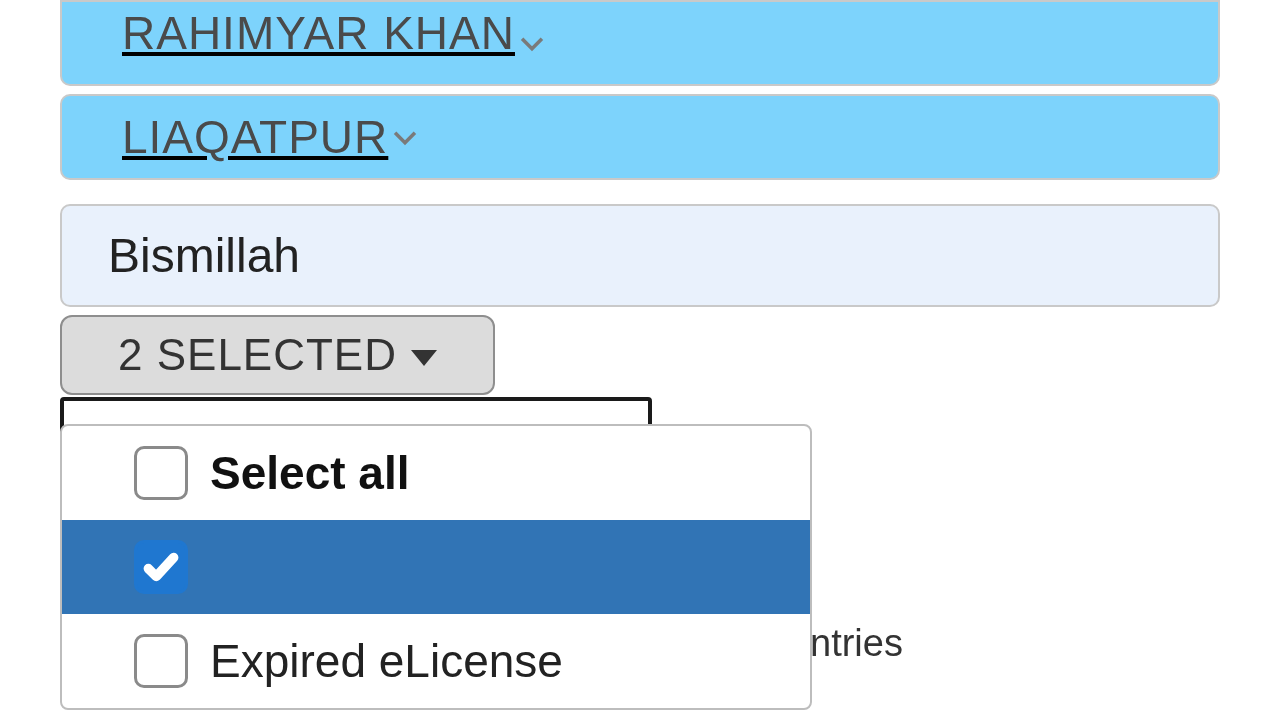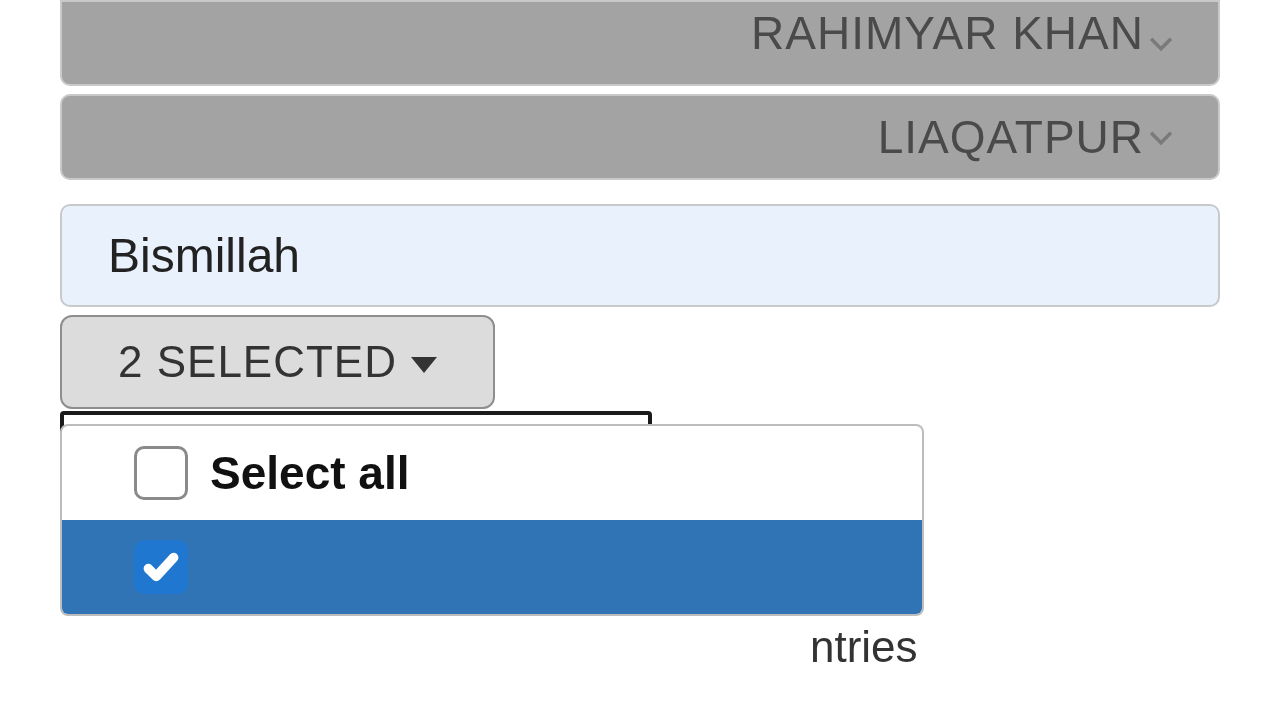--- a/index.html
+++ b/index.html
@@ -5,22 +5,23 @@
   * { box-sizing: border-box; margin: 0; padding: 0; }
   html, body { width: 1280px; height: 720px; font-family: "Segoe UI", "Helvetica Neue", Arial, sans-serif; background: #fff; }
   .wrap { padding: 0 60px; }
   .select-box {
     border: 2px solid #c9c9c9;
     border-radius: 10px;
     margin-top: 8px;
     padding: 14px 40px 14px 60px;
     display: flex;
     align-items: center;
-    justify-content: flex-end;
-    background: #a3a3a3;
+    justify-content: flex-start;
+    background: #7dd3fc;
+    text-decoration: underline;
   }
   .select-box.first { margin-top: 0; border-top-left-radius: 0; border-top-right-radius: 0; }
   .select-box .label {
     font-size: 46px;
     color: #4a4a4a;
     letter-spacing: 1px;
   }
   .select-box.first .label { position: relative; top: -10px; }
   .chevron {
     width: 34px; height: 34px;
@@ -36,21 +37,21 @@
   }
   .textfield .value {
     font-size: 48px;
     color: #222;
   }
   .combo-btn {
     display: inline-flex;
     align-items: center;
     justify-content: center;
     margin-top: 8px;
-    padding: 20px 56px;
+    padding: 13px 56px;
     border: 2px solid #8e8e8e;
     border-radius: 12px;
     background: #dcdcdc;
     color: #333;
     font-size: 44px;
     letter-spacing: 1px;
     gap: 14px;
   }
   .caret {
     width: 0; height: 0;
@@ -63,21 +64,21 @@
     margin-top: 2px;
     height: 140px;
     width: 592px;
     border: 4px solid #1a1a1a;
     border-radius: 4px;
   }
   .dropdown {
     position: absolute;
     left: 60px;
     top: 424px;
-    width: 864px;
+    width: 752px;
     background: #fff;
     border: 2px solid #bdbdbd;
     border-radius: 8px;
     overflow: hidden;
   }
   .dd-item {
     display: flex;
     align-items: center;
     gap: 22px;
     padding: 20px 24px 20px 72px;
@@ -97,21 +98,21 @@
   .dd-item.highlight .cb {
     background: #1f77d0;
     border-color: #1f77d0;
   }
   .cb svg { width: 38px; height: 38px; stroke: #fff; stroke-width: 6; fill: none; stroke-linecap: round; stroke-linejoin: round; display: none; }
   .dd-item.highlight .cb svg { display: block; }
   .entries-text {
     position: absolute;
     left: 810px;
     top: 622px;
-    font-size: 44px;
+    font-size: 38px;
     color: #333;
   }
 </style>
 </head>
 <body>
 
 <div class="wrap">
 
   <div class="select-box first">
     <span class="label">RAHIMYAR KHAN</span>
@@ -151,15 +152,21 @@
     </span>
     <span class="dd-label">Select all</span>
   </div>
   <div class="dd-item highlight">
     <span class="cb">
       <svg viewBox="0 0 24 24">
           <polyline points="4 13 9 18 20 6"></polyline>
         </svg>
     </span>
   </div>
+  <div class="dd-item">
+    <span class="cb">
+      
+    </span>
+    <span class="dd-label">Expired eLicense</span>
+  </div>
 </div>
 
 <span class="entries-text">ntries</span>
 
 </body></html>

